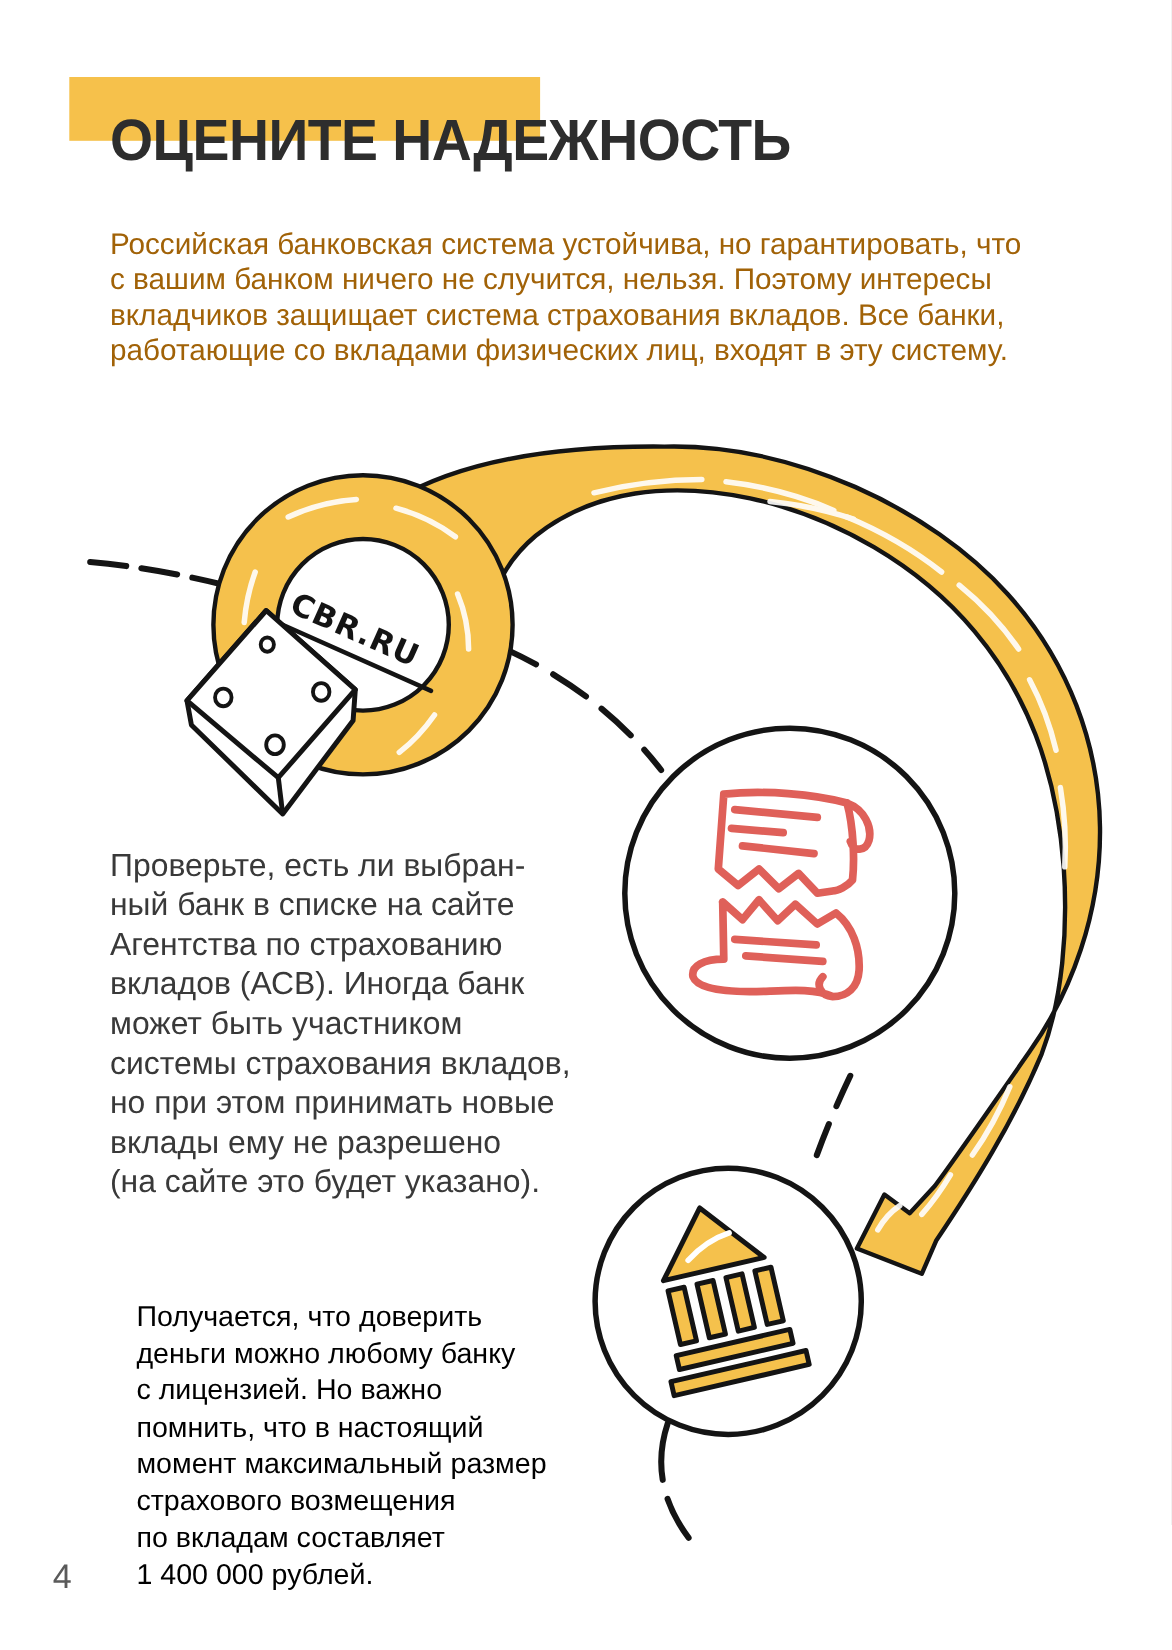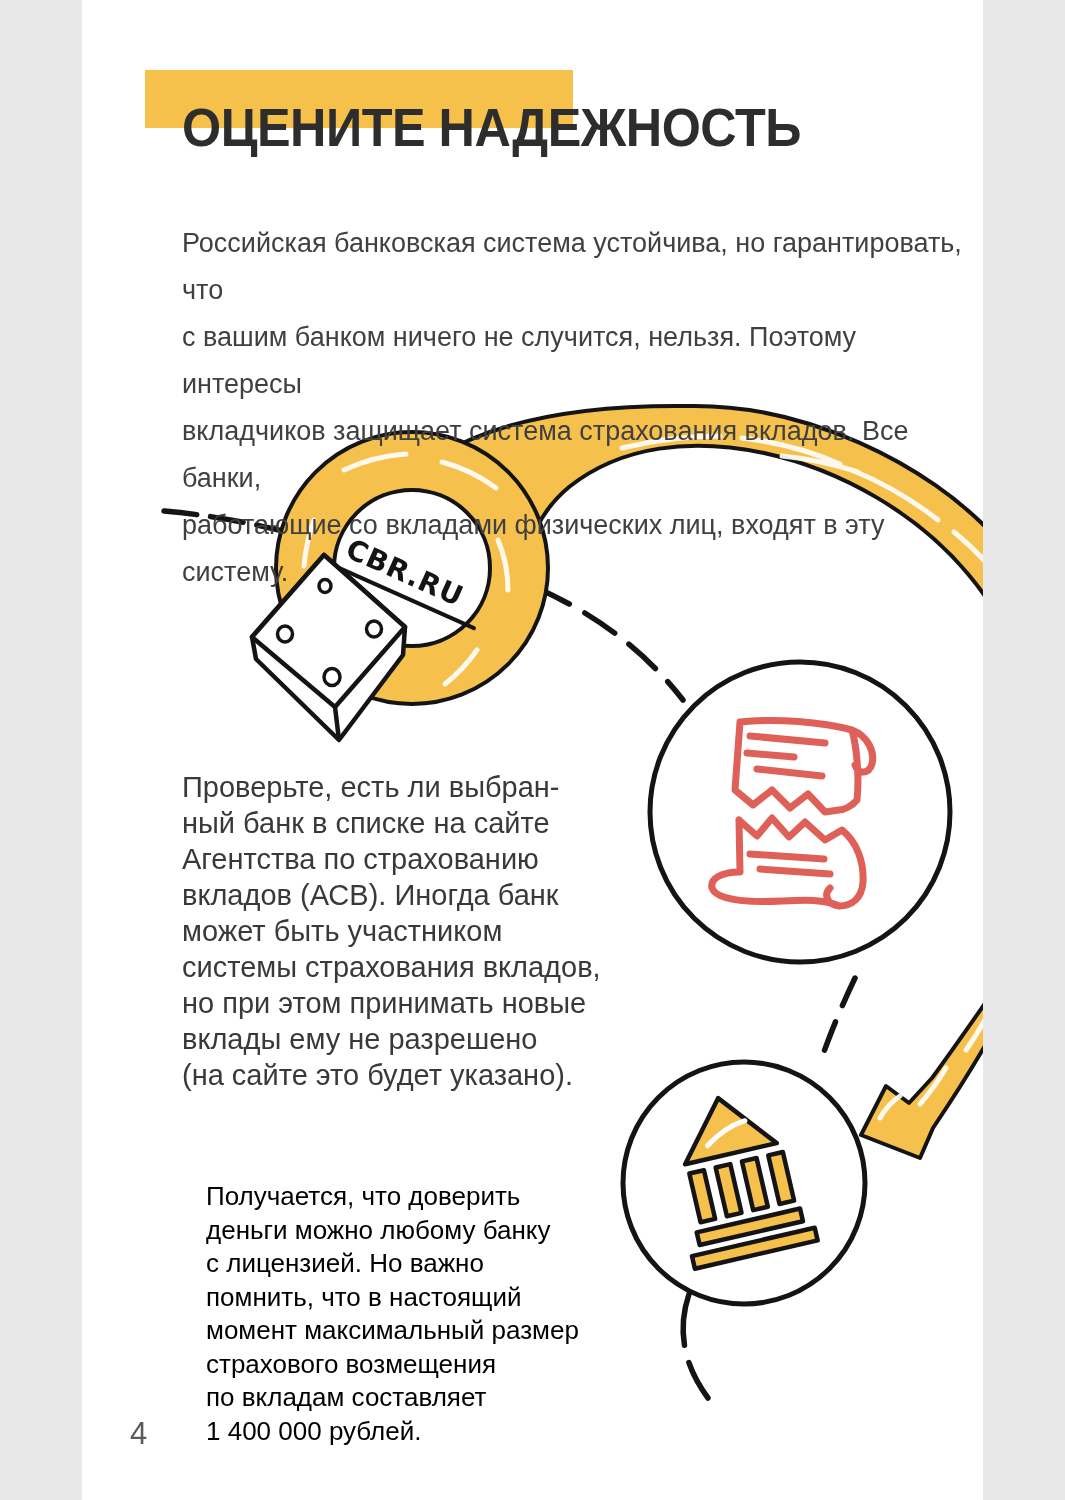--- a/index.html
+++ b/index.html
@@ -1,19 +1,19 @@
 <!DOCTYPE html>
 <html><head>
 <meta charset="utf-8">
 <style>
   * { margin:0; padding:0; box-sizing:border-box; }
   html,body { background:#e8e8e8; }
   .page {
     position:relative;
-    width:901px; height:1500px;
+    width:1065px; height:1500px;
     background:#ffffff;
     font-family:"Liberation Sans", sans-serif;
     overflow:hidden;
     margin:0 auto;
     padding-left:48px;
   }
   .title-highlight {
     position:absolute;
     left:63px; top:70px;
     width:428px; height:58px;
@@ -31,23 +31,23 @@
     transform-origin:0 50%;
     white-space:nowrap;
     z-index:2;
   }
   .para {
     position:absolute;
     white-space:pre-line;
     z-index:2;
   }
   .intro-para {
-    left:100px; top:220px;
-    font-size:27px; line-height:47px;
-    color:#404040;
+    left:100px; top:206px;
+    font-size:27px; line-height:32px;
+    color:#a16207;
   }
   .checklist-para {
     left:100px; top:769px;
     font-size:29px; line-height:36px;
     font-weight:400;
     color:#393939;
   }
   .conclusion-para {
     left:100px; top:1180px;
     font-size:26px; line-height:33.5px;

